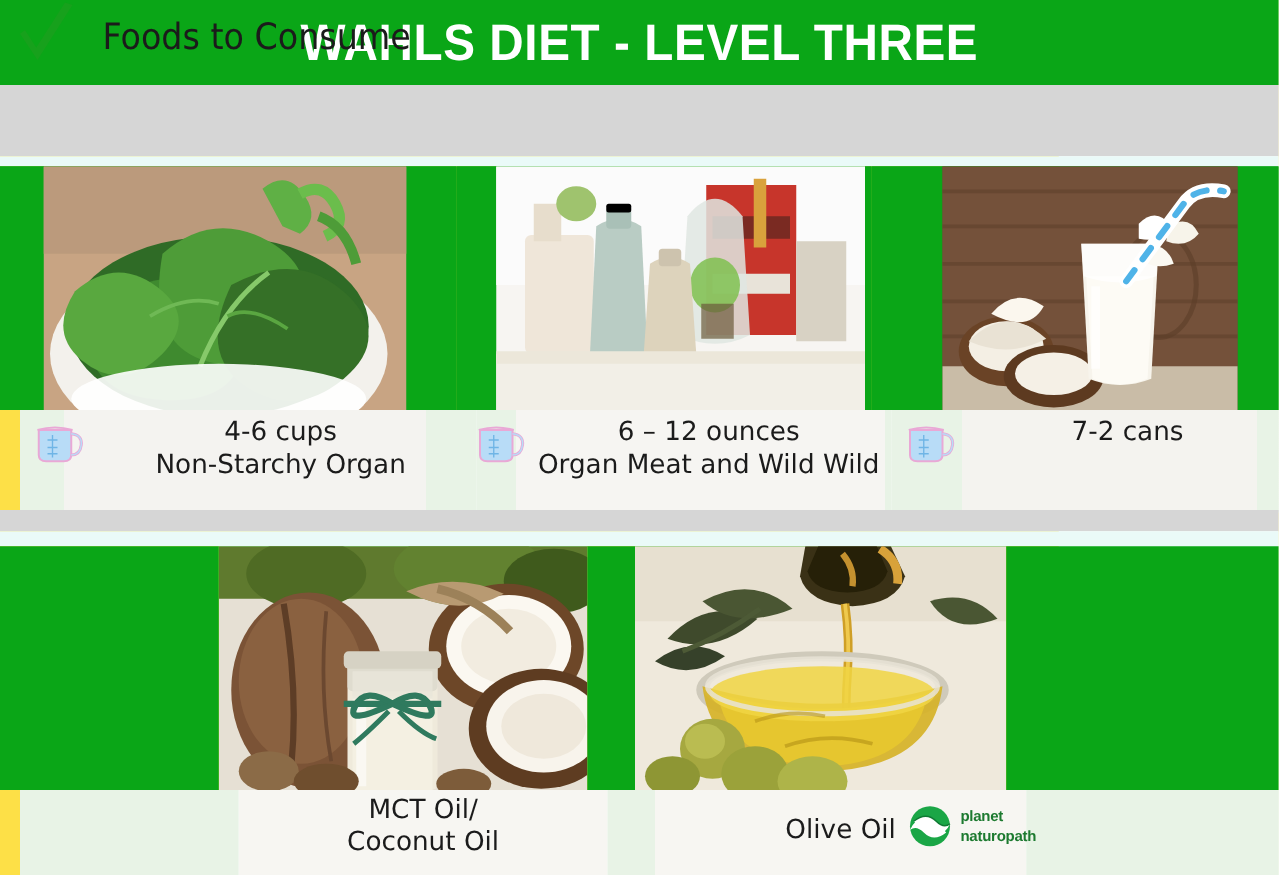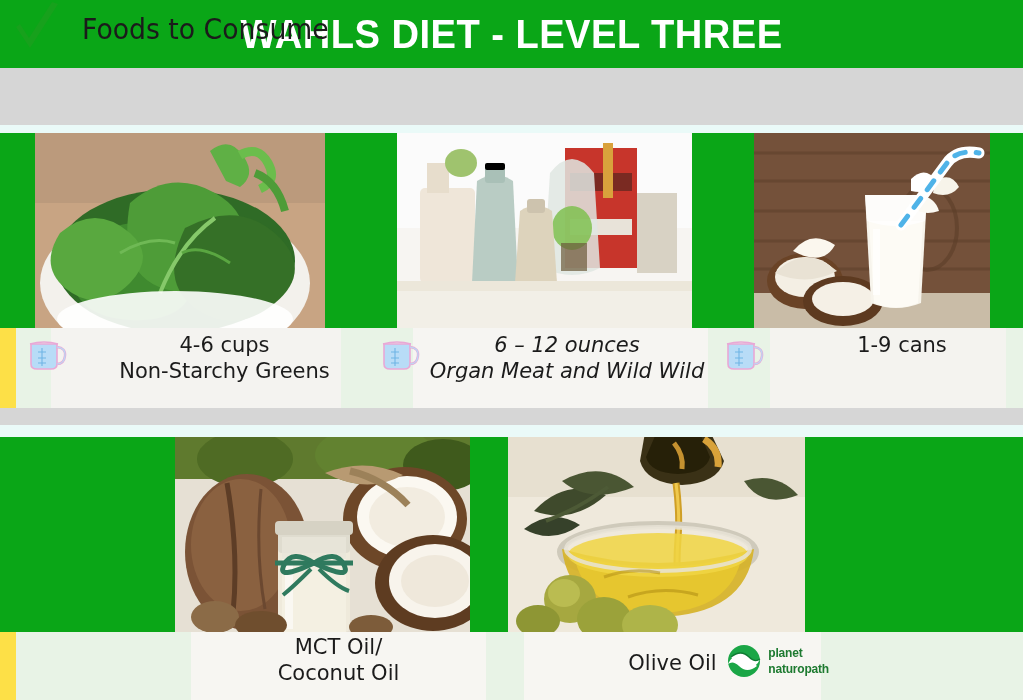--- a/index.html
+++ b/index.html
@@ -194,24 +194,24 @@
       <div class="cap-bg" style="background:linear-gradient(to right,#e8f3e6 0px,#e8f3e6 35px,#f4f3f0 35px,#f4f3f0 325px,#e8f3e6 325px);"></div>
       <div class="cup-icon" style="margin-left:10px;">
         <svg viewBox="0 0 42 40" width="42" height="40">
           <path d="M5 10 h26 v20 q0 5 -6 5 h-14 q-6 0 -6 -5Z" fill="#b8dcf7" stroke="#e9a8d6" stroke-width="1.6"></path>
           <path d="M31 13 q9 1 8 9 q-1 8 -8 8" fill="none" stroke="#e9a8d6" stroke-width="2.4"></path>
           <path d="M31 13 q9 1 8 9 q-1 8 -8 8" fill="none" stroke="#b8dcf7" stroke-width="1.2"></path>
           <path d="M4 10 q14 -4 28 0" fill="none" stroke="#e9a8d6" stroke-width="1.6"></path>
           <path d="M16 14 v18 M12 18 h8 M12 24 h8 M12 29 h8" stroke="#6fb5e6" stroke-width="1.1" fill="none"></path>
         </svg>
       </div>
-      <div class="cap-text"><span>4-6 cups</span><br><span>Non-Starchy Greens</span></div>
-    </div>
-
-    <div class="cap-cell" style="width:332px;height:82px;font-style:italic;">
+      <div class="cap-text"><span>4-6 cups</span><br><span>Non-Starchy Organ</span></div>
+    </div>
+
+    <div class="cap-cell" style="width:332px;height:82px;">
       <div class="cap-bg" style="background:linear-gradient(to right,#e8f3e6 0px,#e8f3e6 32px,#f6f5f2 32px,#f6f5f2 327px,#e8f3e6 327px);"></div>
       <div class="cup-icon" style="margin-left:-2px;">
         <svg viewBox="0 0 42 40" width="42" height="40">
           <path d="M5 10 h26 v20 q0 5 -6 5 h-14 q-6 0 -6 -5Z" fill="#b8dcf7" stroke="#e9a8d6" stroke-width="1.6"></path>
           <path d="M31 13 q9 1 8 9 q-1 8 -8 8" fill="none" stroke="#e9a8d6" stroke-width="2.4"></path>
           <path d="M31 13 q9 1 8 9 q-1 8 -8 8" fill="none" stroke="#b8dcf7" stroke-width="1.2"></path>
           <path d="M4 10 q14 -4 28 0" fill="none" stroke="#e9a8d6" stroke-width="1.6"></path>
           <path d="M16 14 v18 M12 18 h8 M12 24 h8 M12 29 h8" stroke="#6fb5e6" stroke-width="1.1" fill="none"></path>
         </svg>
       </div>
@@ -222,21 +222,21 @@
       <div class="cap-bg" style="background:linear-gradient(to right,#e8f3e6 0px,#e8f3e6 57px,#f4f3ef 57px,#f4f3ef 293px,#e8f3e6 293px);"></div>
       <div class="cup-icon" style="margin-left:10px;">
         <svg viewBox="0 0 42 40" width="42" height="40">
           <path d="M5 10 h26 v20 q0 5 -6 5 h-14 q-6 0 -6 -5Z" fill="#b8dcf7" stroke="#e9a8d6" stroke-width="1.6"></path>
           <path d="M31 13 q9 1 8 9 q-1 8 -8 8" fill="none" stroke="#e9a8d6" stroke-width="2.4"></path>
           <path d="M31 13 q9 1 8 9 q-1 8 -8 8" fill="none" stroke="#b8dcf7" stroke-width="1.2"></path>
           <path d="M4 10 q14 -4 28 0" fill="none" stroke="#e9a8d6" stroke-width="1.6"></path>
           <path d="M16 14 v18 M12 18 h8 M12 24 h8 M12 29 h8" stroke="#6fb5e6" stroke-width="1.1" fill="none"></path>
         </svg>
       </div>
-      <div class="cap-text"><span>1-9 cans</span><br></div>
+      <div class="cap-text"><span>7-2 cans</span><br></div>
     </div>
   </div>
 
   <div class="sep-band" style="top:408px;height:17px;"></div>
   <div class="thin-band" style="top:425px;height:12px;"></div>
 
   <div class="row-images" style="top:437px;height:195px;">
 
     <div class="panel" style="width:175px;height:195px;background:#0aa617;"></div>
 

